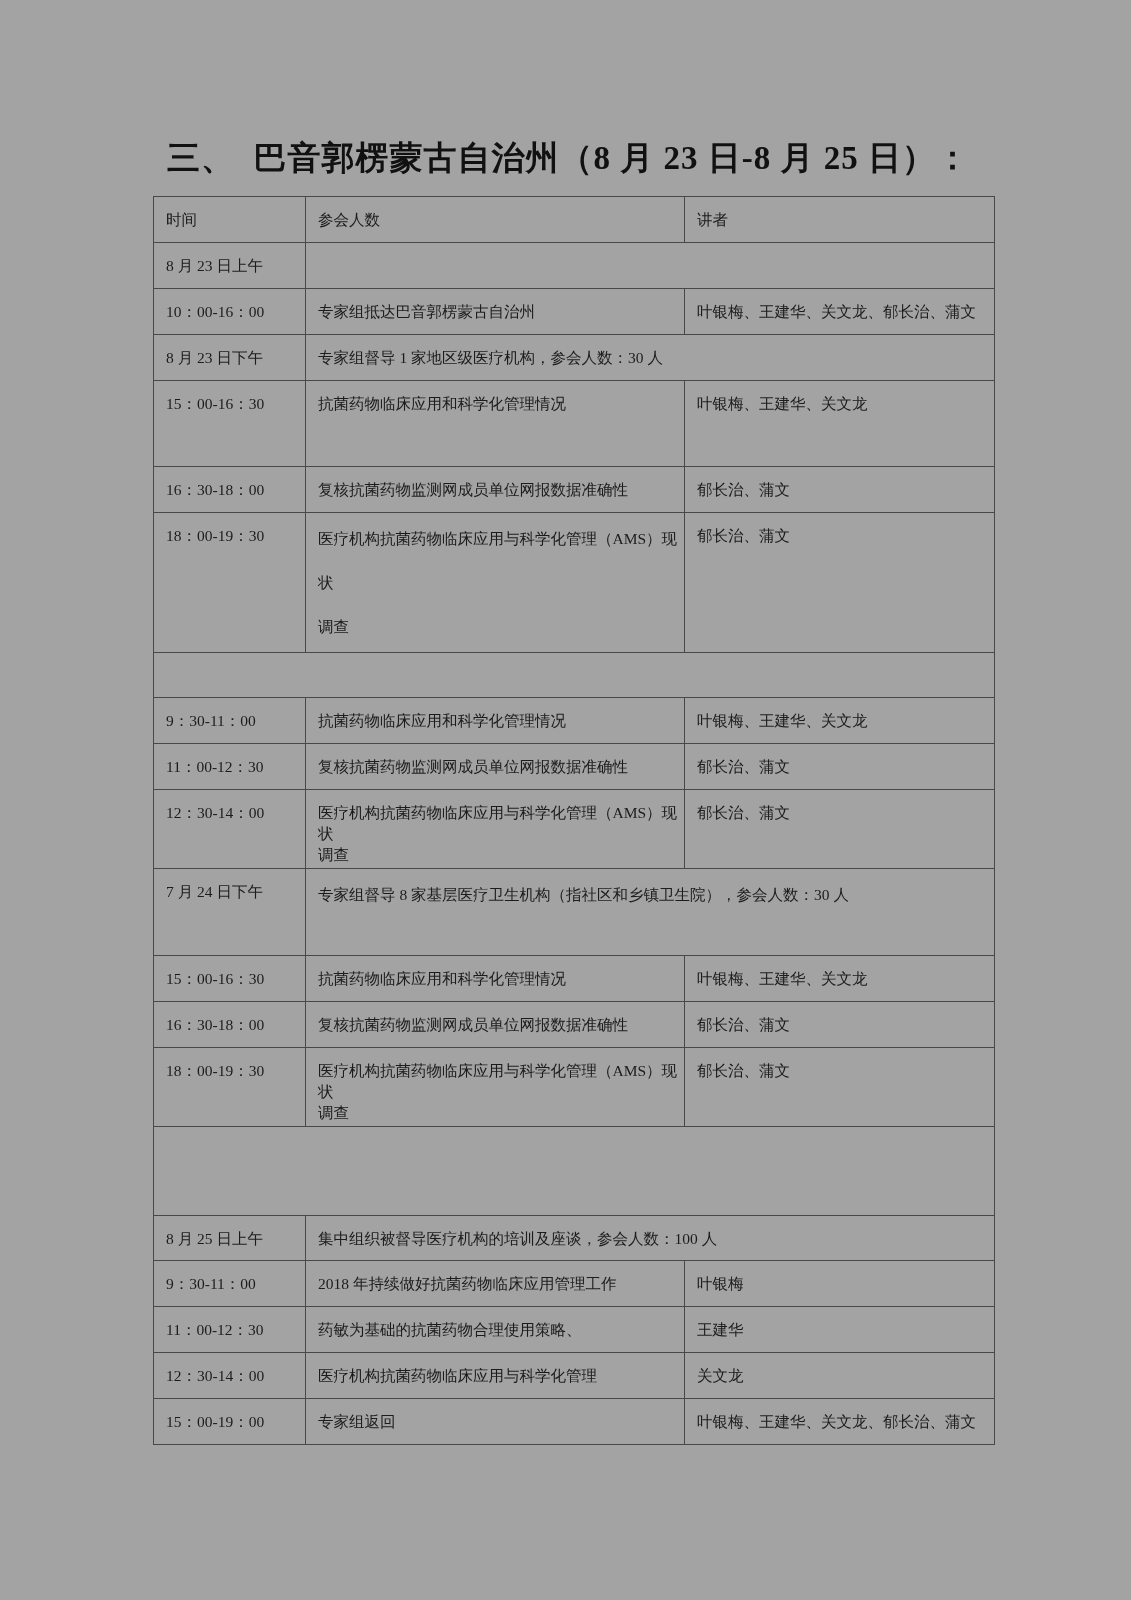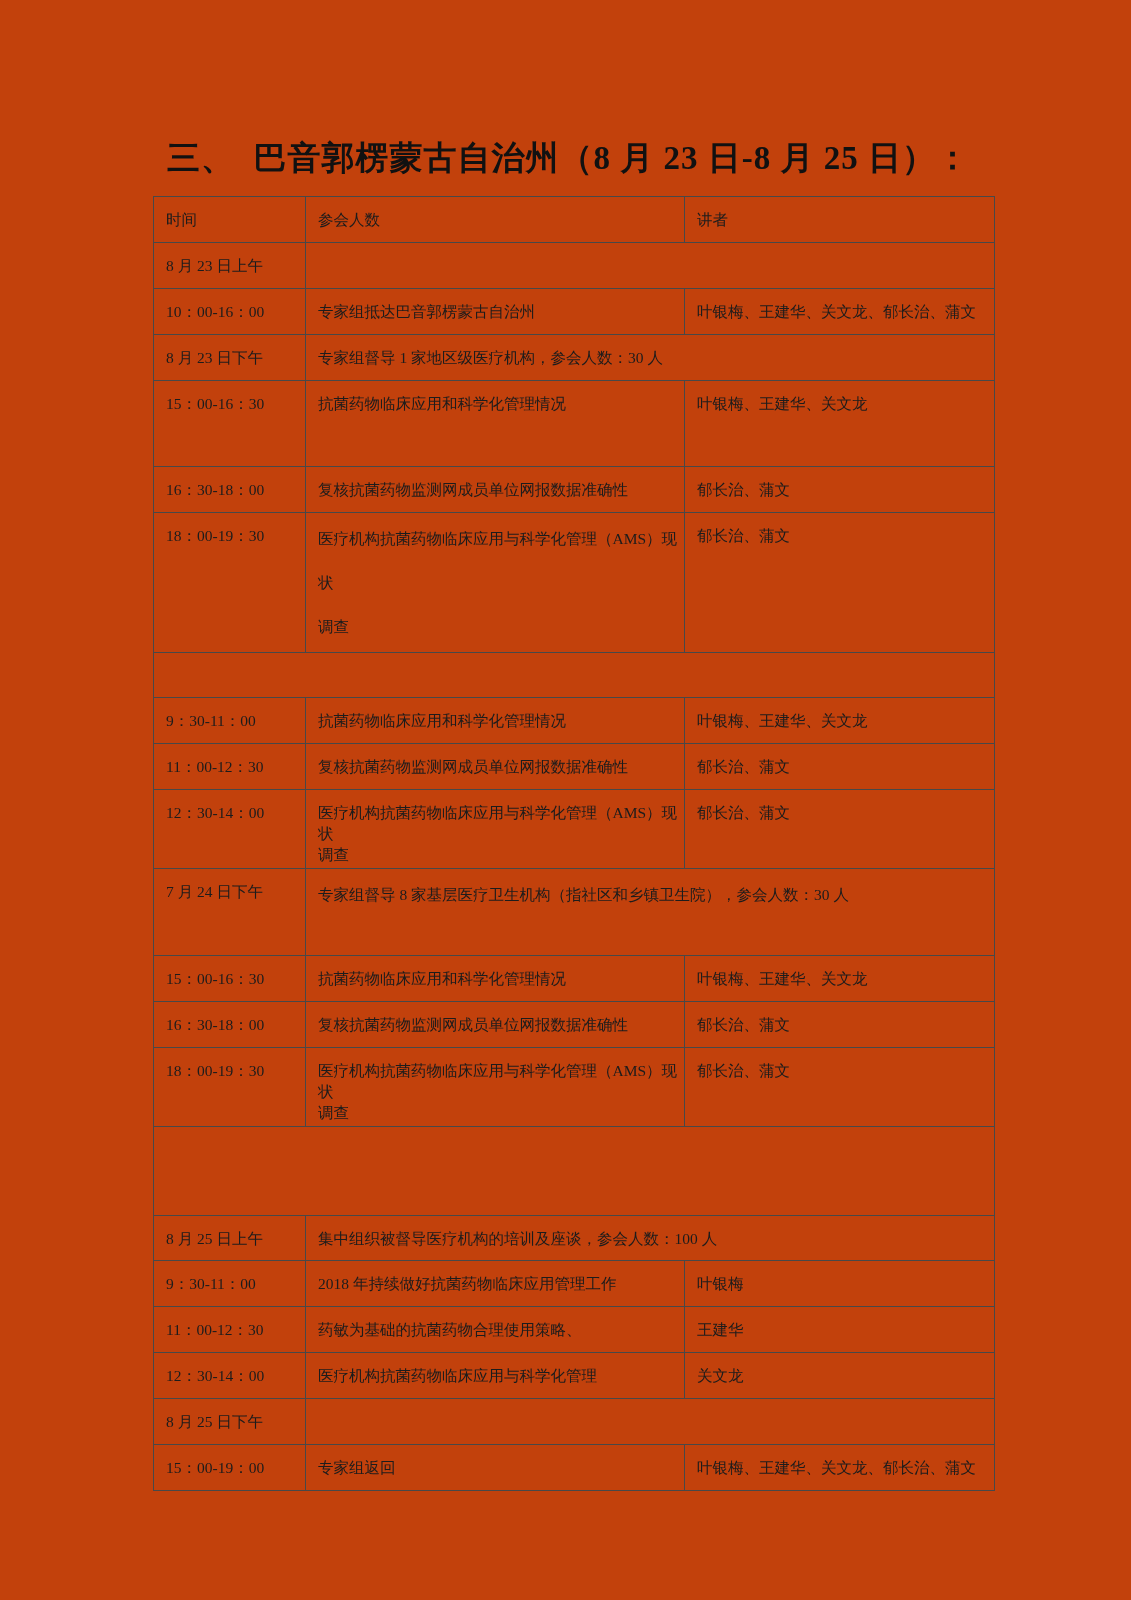--- a/index.html
+++ b/index.html
@@ -6,21 +6,21 @@
   html, body { margin: 0; padding: 0; }
   body {
     width: 1131px; height: 1600px;
     background: #ffffff;
     font-family: "Liberation Serif", "DejaVu Serif", serif;
     color: #1c1c1c;
     position: relative;
   }
   .page {
     position: absolute; inset: 0;
-    background: #c2410c;
+    background: #a3a3a3;
   }
   .title {
     position: absolute;
     left: 167px; top: 136px;
     margin: 0;
     font-size: 33px;
     font-weight: bold;
     letter-spacing: 1px;
     white-space: pre;
     color: #111111;
@@ -167,24 +167,20 @@
           <td>11：00-12：30</td>
           <td>药敏为基础的抗菌药物合理使用策略、</td>
           <td>王建华</td>
         </tr>
         <tr>
           <td>12：30-14：00</td>
           <td>医疗机构抗菌药物临床应用与科学化管理</td>
           <td>关文龙</td>
         </tr>
         <tr>
-          <td>8 月 25 日下午</td>
-          <td colspan="2"></td>
-        </tr>
-        <tr>
           <td>15：00-19：00</td>
           <td>专家组返回</td>
           <td>叶银梅、王建华、关文龙、郁长治、蒲文</td>
         </tr>
       </tbody>
   </table>
 
 </div>
 
 </body></html>

